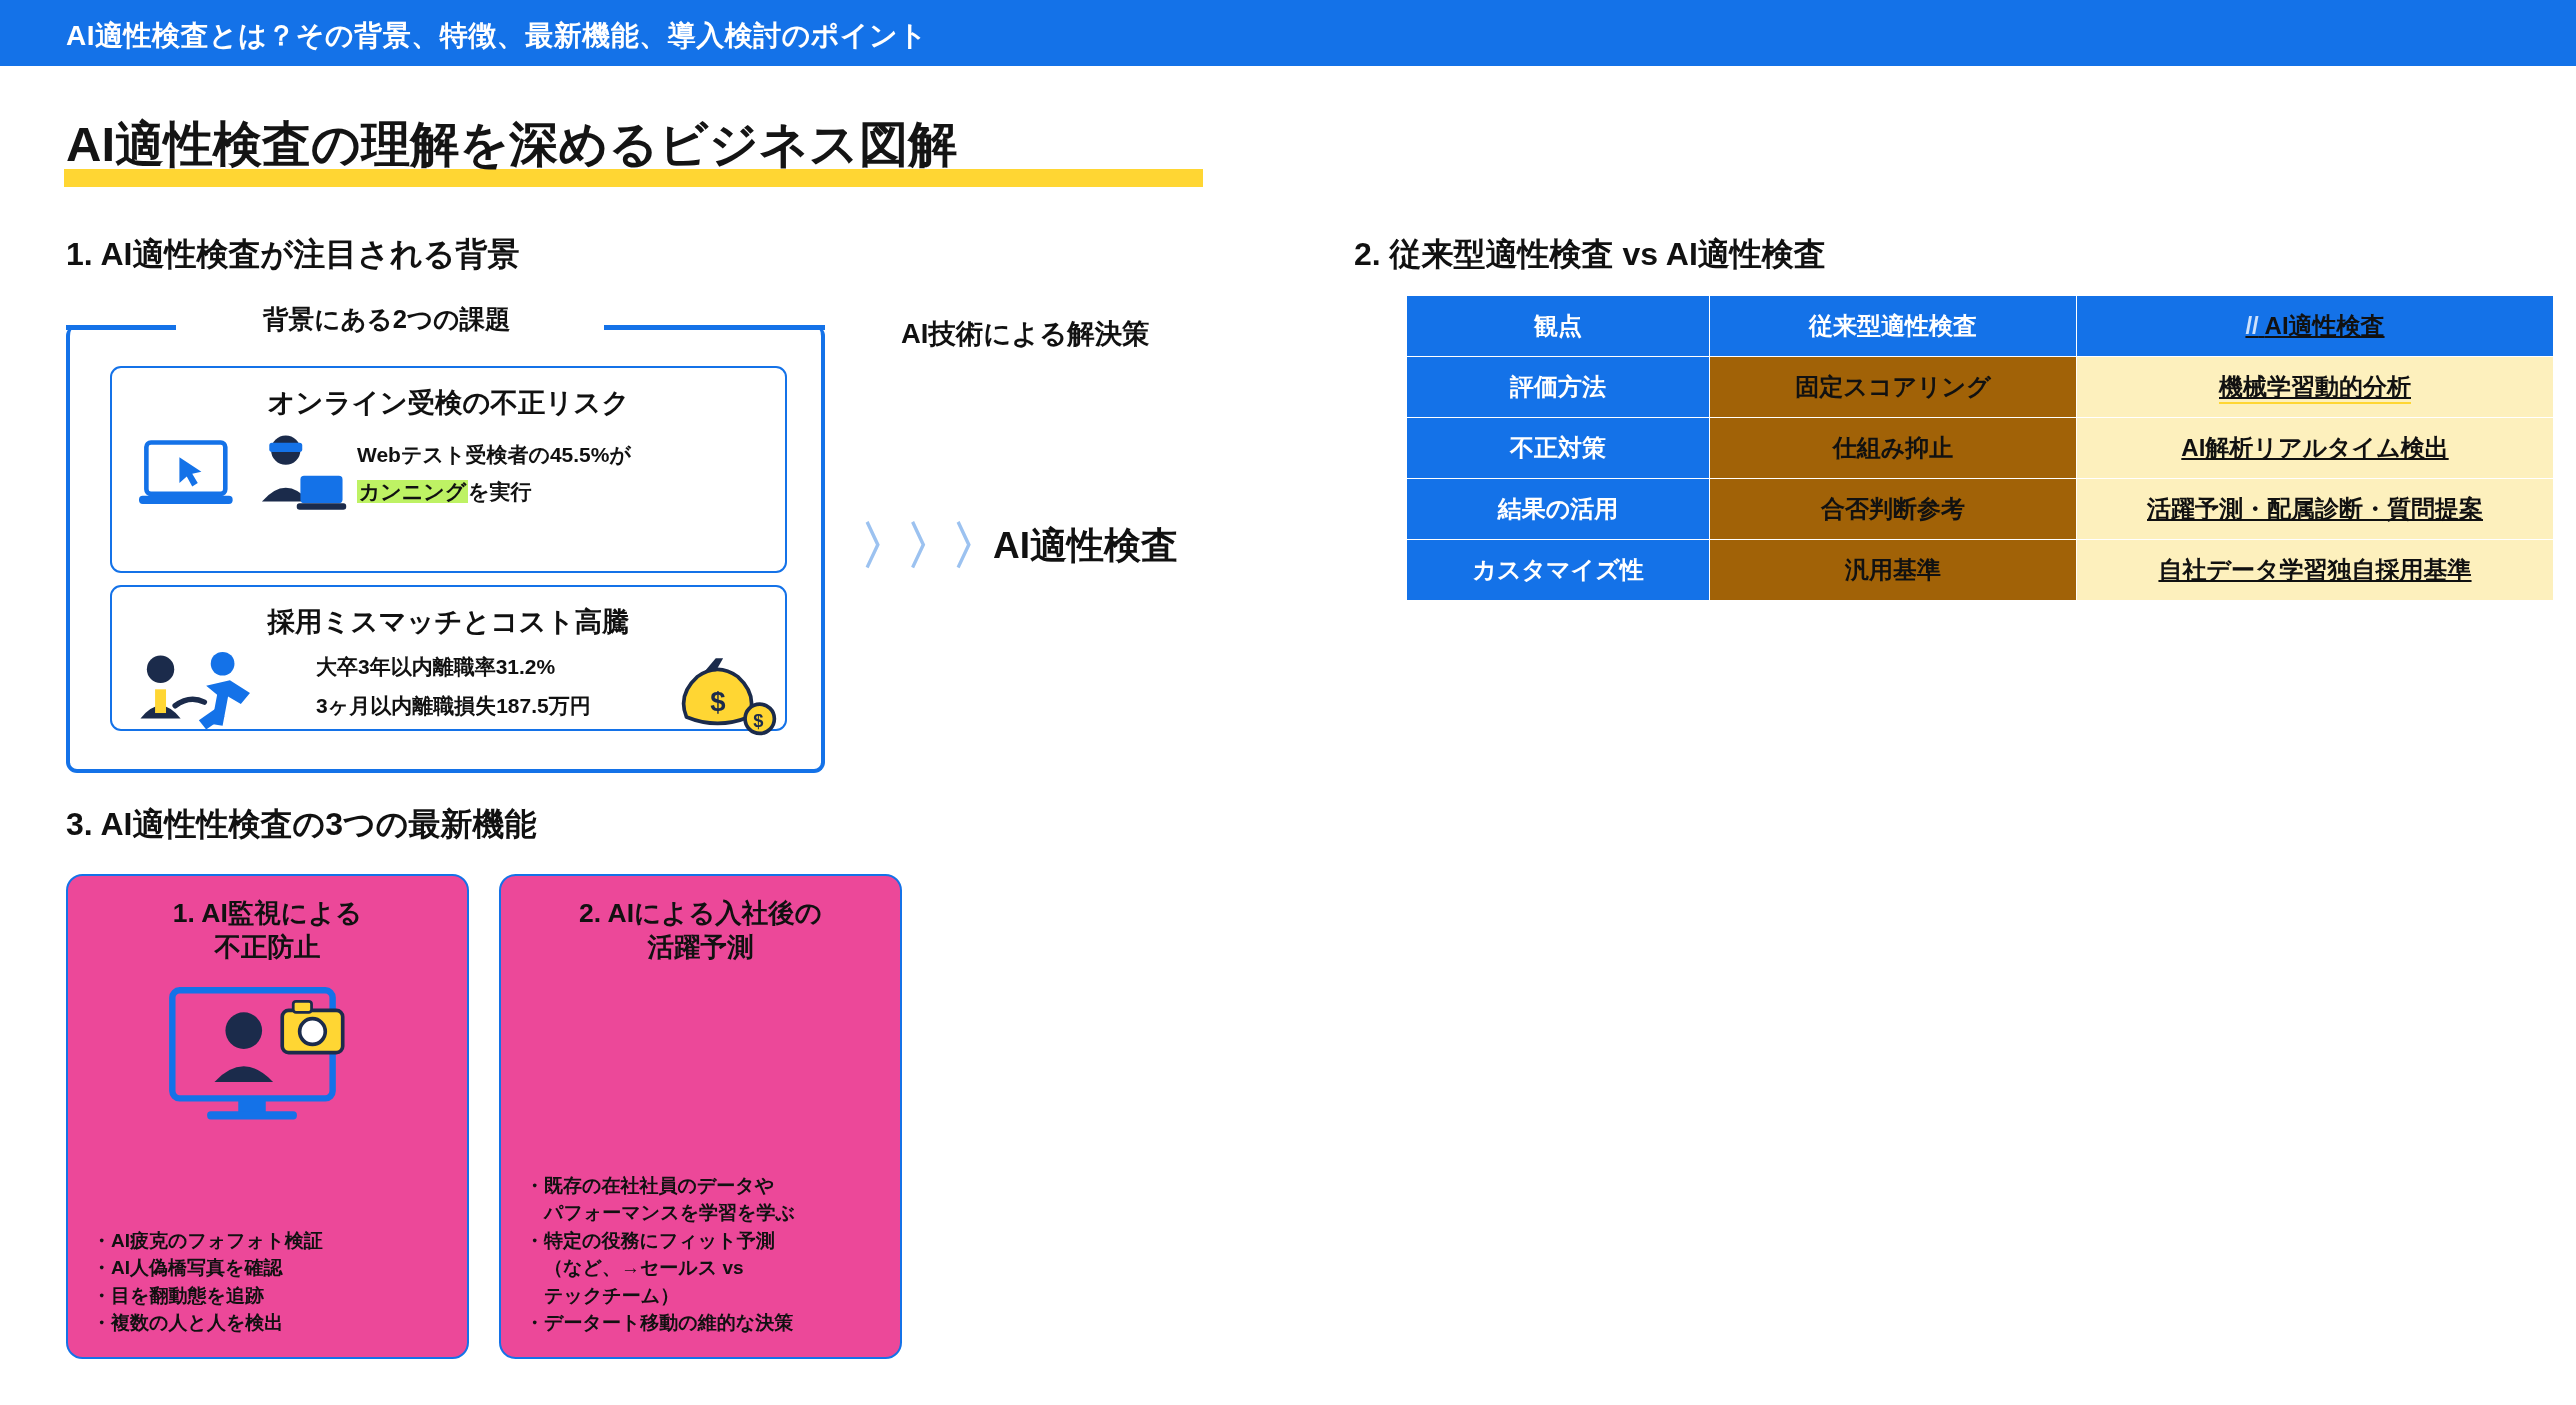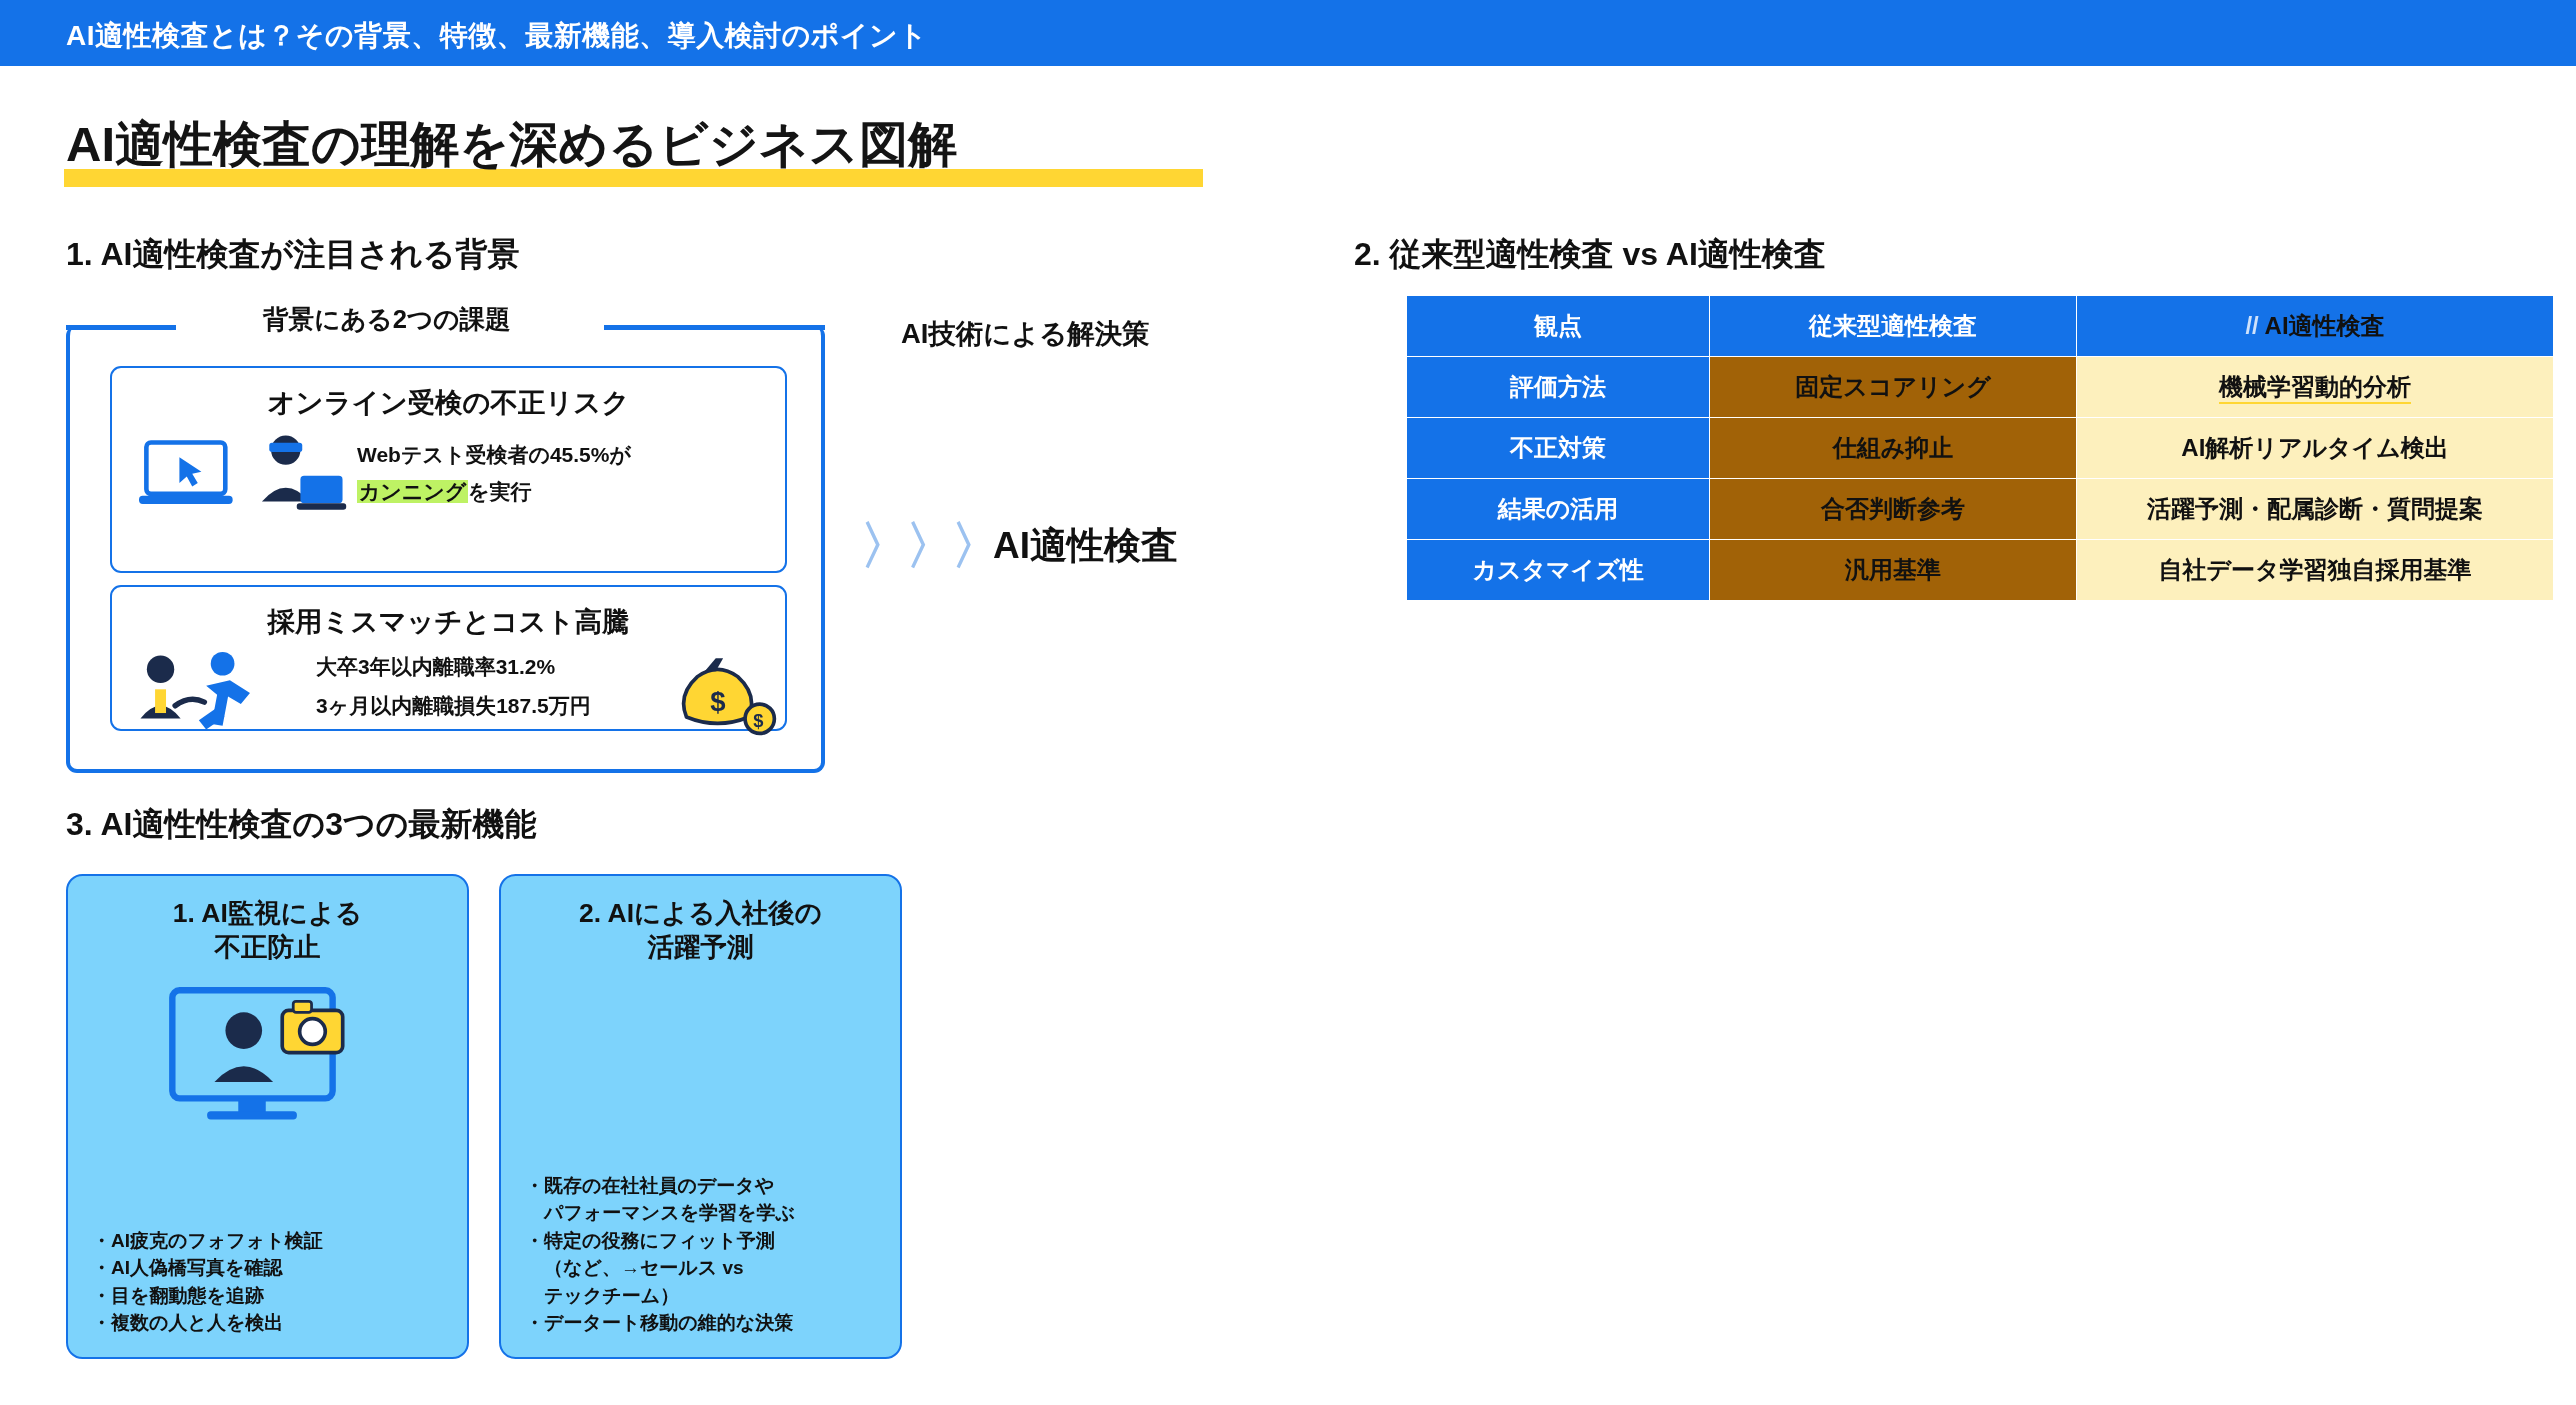--- a/index.html
+++ b/index.html
@@ -75,27 +75,27 @@
   .tbl{position:absolute;left:1406px;top:295px;border-collapse:collapse;}
   .tbl td,.tbl th{
     border:1.8px solid #ffffff;
     font-size:24px;font-weight:bold;text-align:center;
     padding:0;height:60px;
   }
   .tbl .hd{background:#1472e8;color:#fff;}
   .tbl .hd-acc{background:#1472e8;color:#ffd633;}
   .tbl .rowhd{background:#1472e8;color:#fff;width:302px;}
   .tbl .cell{background:#a16207;color:#111;width:366px;}
-  .tbl .cell-acc{background:#fdf0bd;color:#111;width:476px;}
+  .tbl .cell-acc{background:#fdf0bd;color:#111;width:476px;text-decoration:underline;}
   .tbl .u{border-bottom:2.7px solid #ffd633;padding-bottom:1.8px;}
 
   
   .s3-card{
     position:absolute;top:874px;width:403px;height:485px;
-    background:#7dd3fc;border:2.7px solid #1472e8;border-radius:16.5px;box-sizing:border-box;
+    background:#ec4899;border:2.7px solid #1472e8;border-radius:16.5px;box-sizing:border-box;
   }
   .s3-title{
     position:absolute;width:100%;text-align:center;top:20px;
     font-size:26.5px;font-weight:bold;color:#111;line-height:1.3;
   }
   .s3-body{
     position:absolute;left:24px;right:20px;bottom:20px;
     font-size:19px;font-weight:bold;color:#111;line-height:1.45;
   }
 

